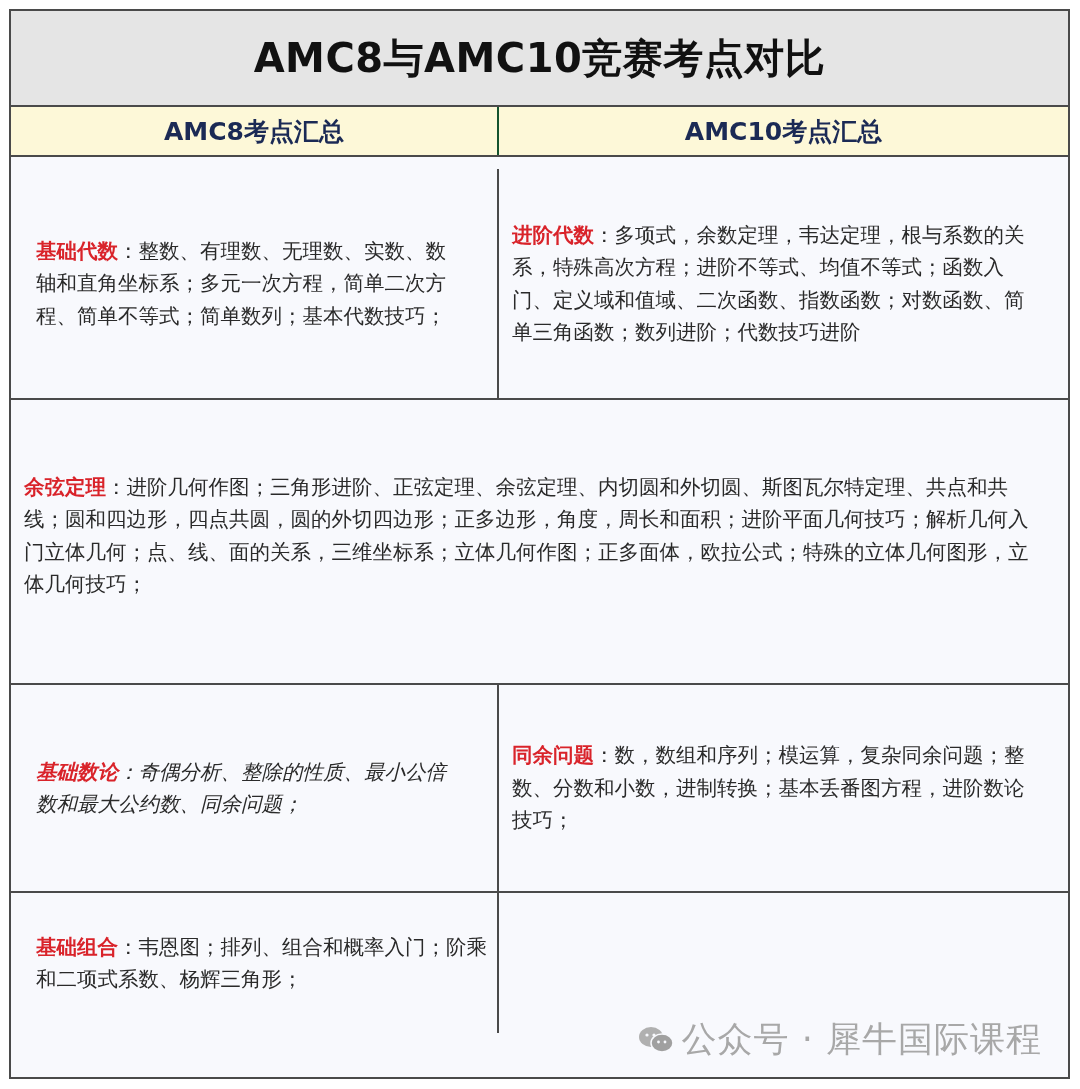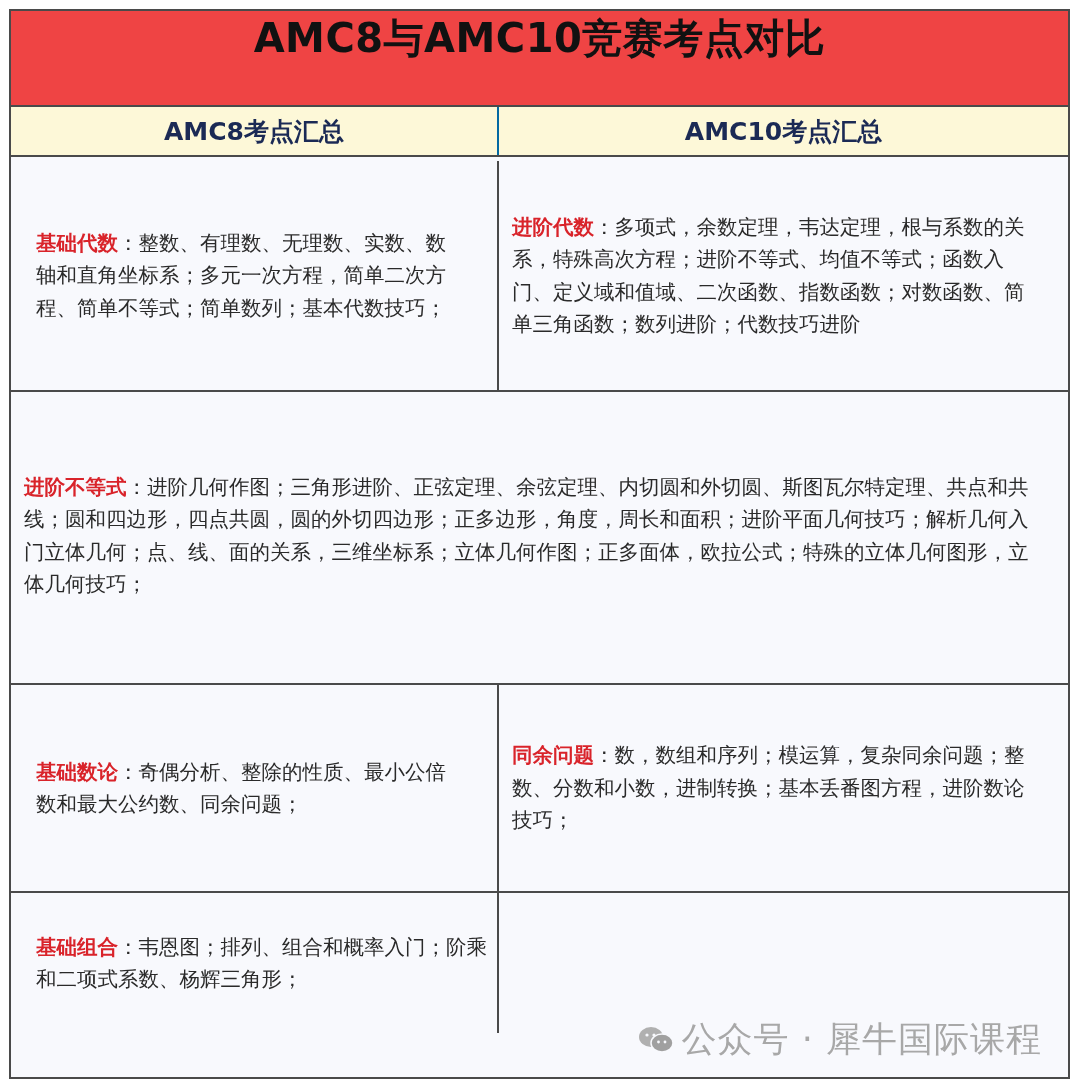--- a/index.html
+++ b/index.html
@@ -22,25 +22,25 @@
       height: 1070px;
       border: 2px solid #4a4a4a;
       box-sizing: border-box;
       background: #f8f9fd;
     }
     .title-row {
       position: absolute;
       left: 0; top: 0;
       width: 100%;
       height: 96px;
-      background: #ef4444;
+      background: #e5e5e5;
       border-bottom: 2px solid #4a4a4a;
       box-sizing: border-box;
       display: flex;
-      align-items: flex-start;
+      align-items: center;
       justify-content: center;
     }
     .title-row h1 {
       margin: 0;
       font-size: 40px;
       font-weight: bold;
       color: #111111;
       letter-spacing: 0.5px;
     }
     .head-row {
@@ -55,21 +55,21 @@
     }
     .head-cell {
       display: flex;
       align-items: center;
       justify-content: center;
       font-size: 25px;
       font-weight: bold;
       color: #1b2a55;
       box-sizing: border-box;
     }
-    .head-cell.left { width: 488px; border-right: 2px solid #0369a1; }
+    .head-cell.left { width: 488px; border-right: 2px solid #14532d; }
     .head-cell.right { flex: 1; }
 
     .body-row {
       position: absolute;
       left: 0;
       width: 100%;
       display: flex;
       box-sizing: border-box;
       border-bottom: 2px solid #4a4a4a;
     }
@@ -108,44 +108,44 @@
 <div class="table">
   <div class="title-row">
     <h1>AMC8与AMC10竞赛考点对比</h1>
   </div>
 
   <div class="head-row">
     <div class="head-cell left">AMC8考点汇总</div>
     <div class="head-cell right">AMC10考点汇总</div>
   </div>
 
-  <div class="body-row" style="top:150px;height:231px;justify-content:flex-end;">
+  <div class="body-row" style="top:158px;height:231px;justify-content:flex-end;">
     <div class="cell left">
       <p style="width:420px;">
         <span class="label">基础代数</span><span>：</span><span>整数、有理数、无理数、实数、数轴和直角坐标系；多元一次方程，简单二次方程、简单不等式；简单数列；基本代数技巧；</span>
       </p>
     </div>
     <div class="cell right">
       <p>
         <span class="label">进阶代数</span><span>：</span><span>多项式，余数定理，韦达定理，根与系数的关系，特殊高次方程；进阶不等式、均值不等式；函数入门、定义域和值域、二次函数、指数函数；对数函数、简单三角函数；数列进阶；代数技巧进阶</span>
       </p>
     </div>
   </div>
 
   <div class="body-row" style="top:377px;height:297px;">
     <div class="cell right">
       <p>
-        <span class="label">进阶不等式</span><span>：</span><span>进阶几何作图；三角形进阶、正弦定理、余弦定理、内切圆和外切圆、斯图瓦尔特定理、共点和共线；圆和四边形，四点共圆，圆的外切四边形；正多边形，角度，周长和面积；进阶平面几何技巧；解析几何入门立体几何；点、线、面的关系，三维坐标系；立体几何作图；正多面体，欧拉公式；特殊的立体几何图形，立体几何技巧；</span>
+        <span class="label">余弦定理</span><span>：</span><span>进阶几何作图；三角形进阶、正弦定理、余弦定理、内切圆和外切圆、斯图瓦尔特定理、共点和共线；圆和四边形，四点共圆，圆的外切四边形；正多边形，角度，周长和面积；进阶平面几何技巧；解析几何入门立体几何；点、线、面的关系，三维坐标系；立体几何作图；正多面体，欧拉公式；特殊的立体几何图形，立体几何技巧；</span>
       </p>
     </div>
   </div>
 
   <div class="body-row" style="top:674px;height:208px;">
     <div class="cell left">
-      <p style="width:420px;">
+      <p style="width:420px;font-style:italic;">
         <span class="label">基础数论</span><span>：</span><span>奇偶分析、整除的性质、最小公倍数和最大公约数、同余问题；</span>
       </p>
     </div>
     <div class="cell right">
       <p>
         <span class="label">同余问题</span><span>：</span><span>数，数组和序列；模运算，复杂同余问题；整数、分数和小数，进制转换；基本丢番图方程，进阶数论技巧；</span>
       </p>
     </div>
   </div>
 

